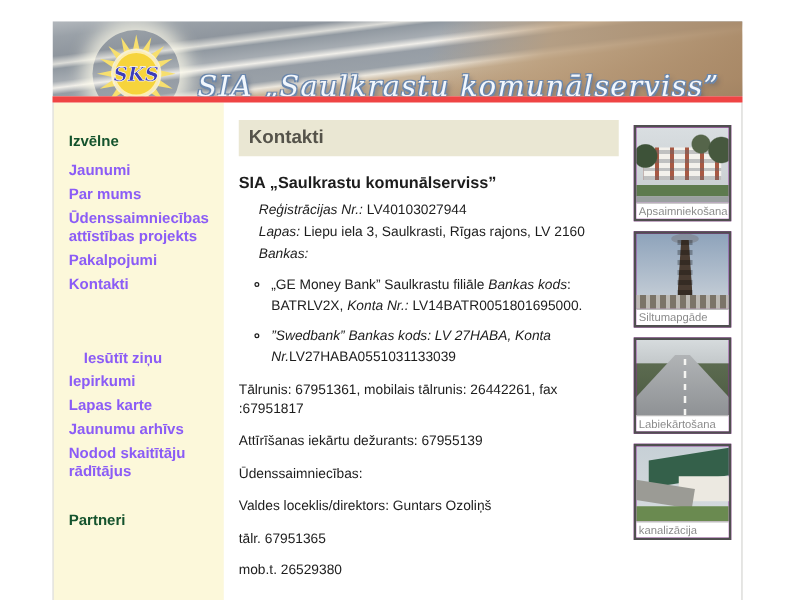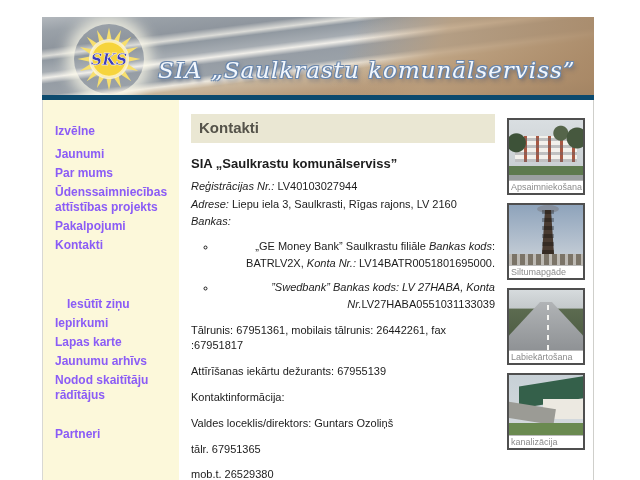--- a/index.html
+++ b/index.html
@@ -9,22 +9,22 @@
     font-family:"Liberation Sans", sans-serif;
     position:relative;
     overflow:hidden;
     color:#1c1c1c;
   }
   .page {
     position:absolute; left:42px; top:17px; width:552px;
   }
   
   .header {
-    position:relative; height:83px;
-    border-bottom:5px solid #0c4a6e;
+    position:relative; height:65px;
+    border-bottom:5px solid #ef4444;
     overflow:hidden;
   }
   .header-art {
     position:absolute; inset:0;
     background:
       linear-gradient(115deg, rgba(0,0,0,0) 54%, rgba(187,158,124,.80) 70%, rgba(168,136,102,.95) 100%),
       linear-gradient(173deg,
         #b3b8bd 0%, #9aa1a8 10%,
         #8f969e 22%, #dcdcd8 27%,
         #9199a1 30%, #a6acb2 38%,
@@ -60,21 +60,21 @@
     background:#ffffff;
   }
   
   .sidebar {
     width:136px; flex:0 0 136px;
     background:#fcf8da;
     padding:24px 6px 10px 12px;
     font-size:12px;
   }
   .sidebar h3 {
-    font-size:12px; font-weight:bold; color:#8b5cf6;
+    font-size:12px; font-weight:bold; color:#14532d;
     margin-bottom:9px;
   }
   .sidebar ul { list-style:none; margin-bottom:24px; }
   .sidebar li { margin:0 0 4px 0; line-height:15px; }
   .sidebar a {
     color:#8b5cf6; font-weight:bold; text-decoration:none; cursor:pointer;
   }
   .sidebar li.sub { padding-left:12px;margin-top:44px; }
   
   .main {
@@ -85,27 +85,27 @@
   }
   .page-title-bar {
     background:#eae7d3;
     color:#55534a;
     font-size:15px; font-weight:bold;
     padding:4px 8px 5px 8px;
     margin-bottom:12px;
   }
   .company-name { font-size:13px; font-weight:bold; margin-bottom:6px; }
   .info-line { margin-bottom:3px; }
-  .info-line i { font-style:italic; }
+  .info-line i { font-style:italic;margin-left:16px; }
   ul.banks {
     list-style:circle;
     margin:9px 0 10px 0;
     padding-left:26px;
   }
-  ul.banks li { margin-bottom:8px; line-height:1.5;text-align:right; }
+  ul.banks li { margin-bottom:8px; line-height:1.5; }
   .para { margin:11px 0; }
   .b { font-weight:normal; }
   
   .right {
     width:89px; flex:0 0 89px;
     padding:18px 6px 0 3px;
     background:#ffffff;
   }
   figure {
     width:78px;
@@ -230,38 +230,38 @@
 
     <div class="main">
       <div class="page-title-bar">Kontakti</div>
 
       <div class="company-name">SIA „Saulkrastu komunālserviss”</div>
 
       <div class="info-line">
         <i>Reģistrācijas Nr.:</i><span> LV40103027944</span>
       </div>
       <div class="info-line">
-        <i>Adrese:</i><span> Liepu iela 3, Saulkrasti, Rīgas rajons, LV 2160</span>
+        <i>Lapas:</i><span> Liepu iela 3, Saulkrasti, Rīgas rajons, LV 2160</span>
       </div>
       <div class="info-line">
         <i>Bankas:</i>
       </div>
 
       <ul class="banks">
         <li>
           <span>„GE Money Bank” Saulkrastu filiāle </span><i>Bankas kods</i><span>: BATRLV2X, </span><i>Konta Nr.:</i><span> LV14BATR0051801695000.</span>
         </li>
         <li>
           <i>”Swedbank” Bankas kods: LV 27HABA, Konta Nr.</i><span>LV27HABA0551031133039</span>
         </li>
       </ul>
 
       <p class="para b">Tālrunis: 67951361, mobilais tālrunis: 26442261,  fax :67951817</p>
       <p class="para b">Attīrīšanas iekārtu dežurants: 67955139</p>
-      <p class="para b">Kontaktinformācija:</p>
+      <p class="para b">Ūdenssaimniecības:</p>
       <p class="para b">Valdes loceklis/direktors: Guntars Ozoliņš</p>
       <p class="para">tālr. 67951365</p>
       <p class="para">mob.t. 26529380</p>
 
     </div>
 
     <div class="right">
 
       <figure>
         <div class="art">

